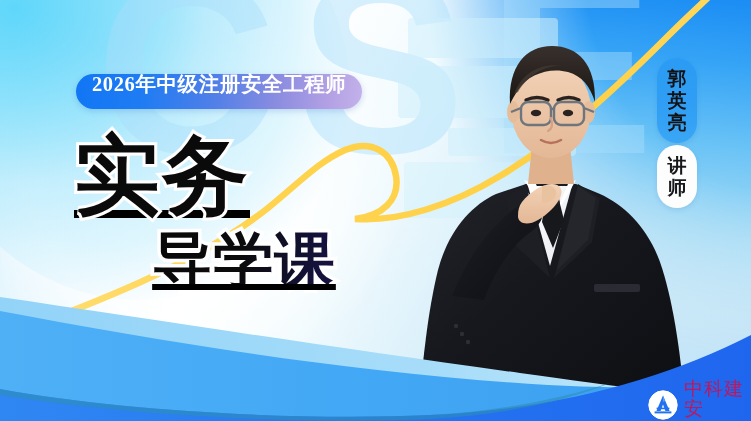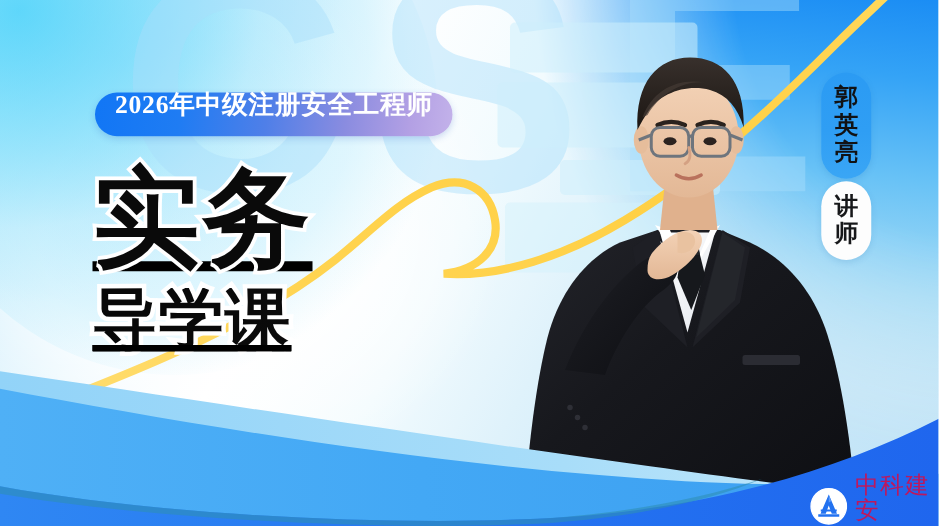--- a/index.html
+++ b/index.html
@@ -173,28 +173,29 @@
     font-family: "DejaVu Sans", "Liberation Sans", sans-serif;
     -webkit-text-stroke: 6px #ffffff;
     paint-order: stroke fill;
     letter-spacing: 2px;
   }
   .title-main {
     font-size: 86px;
     color: #0a0a0a;
   }
   .title-sub {
-    font-size: 52px;
+    font-size: 60px;
     margin-top: 12px;
     letter-spacing: 1px;
     background: linear-gradient(96deg,
         #070707 0%, #0b0b0b 48%, #14123c 72%, #1c1550 100%);
     -webkit-background-clip: text;
     background-clip: text;
     color: transparent;
+    text-align: center;
     -webkit-text-stroke: 0;
   }
   .title-sub-stroke {
     position: absolute;
     left: 74px;
     top: 132px;
     width: 340px;
     pointer-events: none;
   }
   .title-sub-stroke .title-main { visibility: hidden; }

